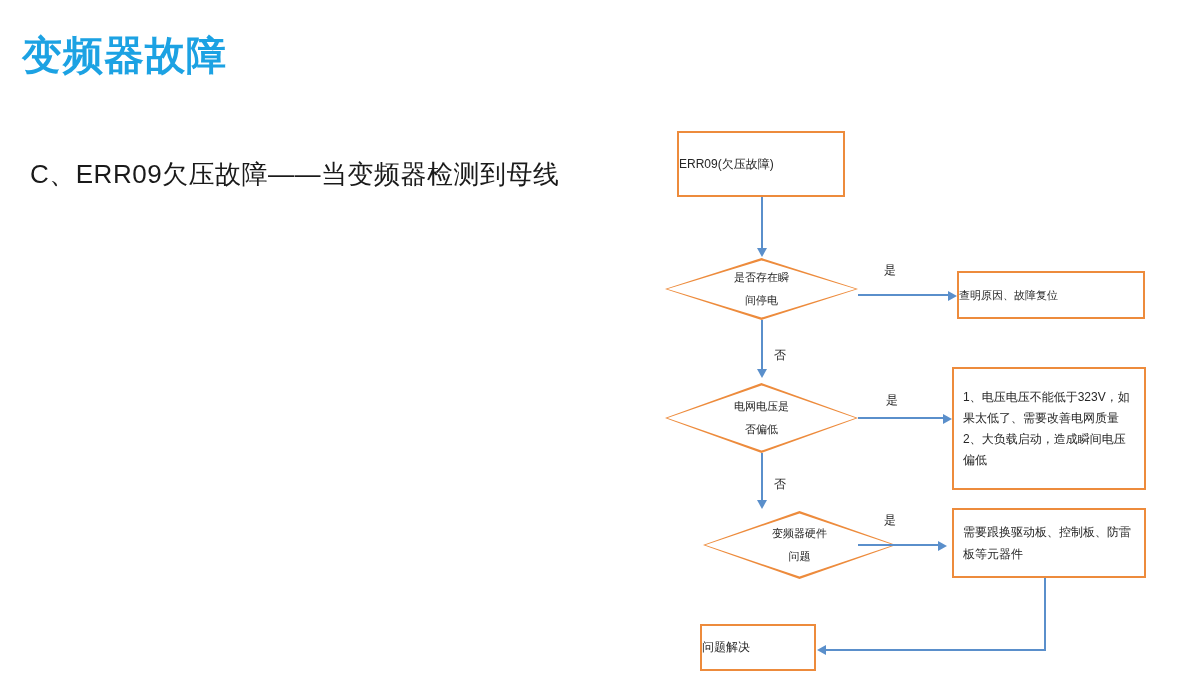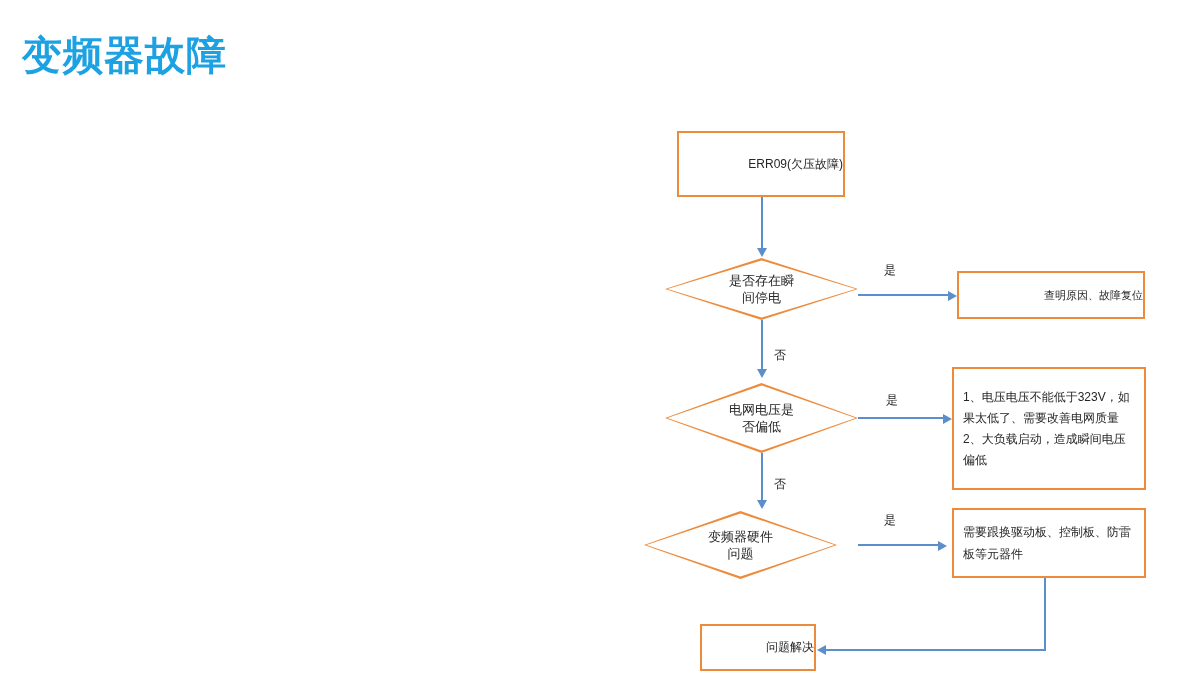--- a/index.html
+++ b/index.html
@@ -48,21 +48,21 @@
   }
 
   
   .node {
     position: absolute;
     box-sizing: border-box;
     border: 2px solid #ED8B3C;
     background: #ffffff;
     display: flex;
     align-items: center;
-    justify-content: flex-end;
+    justify-content: flex-start;
     text-align: center;
     color: #262626;
   }
 
   .node.align-left {
     justify-content: flex-end;
     text-align: left;
   }
 
   .node-text {
@@ -90,22 +90,22 @@
   .diamond .dia-inner {
     position: absolute;
     left: 2.4px; top: 2.4px; right: 2.4px; bottom: 2.4px;
     background: #ffffff;
     -webkit-clip-path: polygon(50% 0%, 100% 50%, 50% 100%, 0% 50%);
     clip-path: polygon(50% 0%, 100% 50%, 50% 100%, 0% 50%);
   }
   .diamond .dia-text {
     position: relative;
     z-index: 2;
-    font-size: 13px;
-    line-height: 17px;
+    font-size: 11px;
+    line-height: 23px;
     color: #262626;
     white-space: pre-line;
   }
 
   
   .conn {
     position: absolute;
     background: #5A8FCB;
   }
   .conn.v { width: 2px; }
@@ -139,20 +139,21 @@
   }
 </style>
 </head>
 <body>
 
 <div id="slide">
 
   <div class="slide-title">变频器故障</div>
 
   <div class="body-text">
+    <div>C、ERR09欠压故障——当变频器检测到母线</div>
   </div>
 
   <div>
 
     <div class="node" style="left:677px; top:131px; width:168px; height:66px; font-size:12px;">
       <span class="node-text">ERR09(欠压故障)</span>
     </div>
 
     <div class="conn v" style="left:761px; top:197px; height:52px;"></div>
     <div class="arrow-down" style="left:757px; top:248px;"></div>
@@ -189,21 +190,21 @@
 
     <div class="node align-left" style="left:952px; top:367px; width:194px; height:123px; font-size:12px; line-height:21px; padding:8px 8px 8px 9px;">
       <span class="node-text">1、电压电压不能低于323V，如果太低了、需要改善电网质量
 2、大负载启动，造成瞬间电压偏低</span>
     </div>
 
     <div class="conn v" style="left:761px; top:453px; height:48px;"></div>
     <div class="arrow-down" style="left:757px; top:500px;"></div>
     <div class="edge-label" style="left:774px; top:476px;">否</div>
 
-    <div class="diamond" style="left:644px; top:511px; width:193px; height:68px;justify-content:center;">
+    <div class="diamond" style="left:703px; top:511px; width:193px; height:68px;justify-content:center;">
       <div class="dia-shape"></div>
       <div class="dia-inner"></div>
       <span class="dia-text">变频器硬件
 问题</span>
     </div>
 
     <div class="conn h" style="left:858px; top:544px; width:82px;"></div>
     <div class="arrow-right" style="left:938px; top:541px;"></div>
     <div class="edge-label" style="left:884px; top:512px;">是</div>
 

